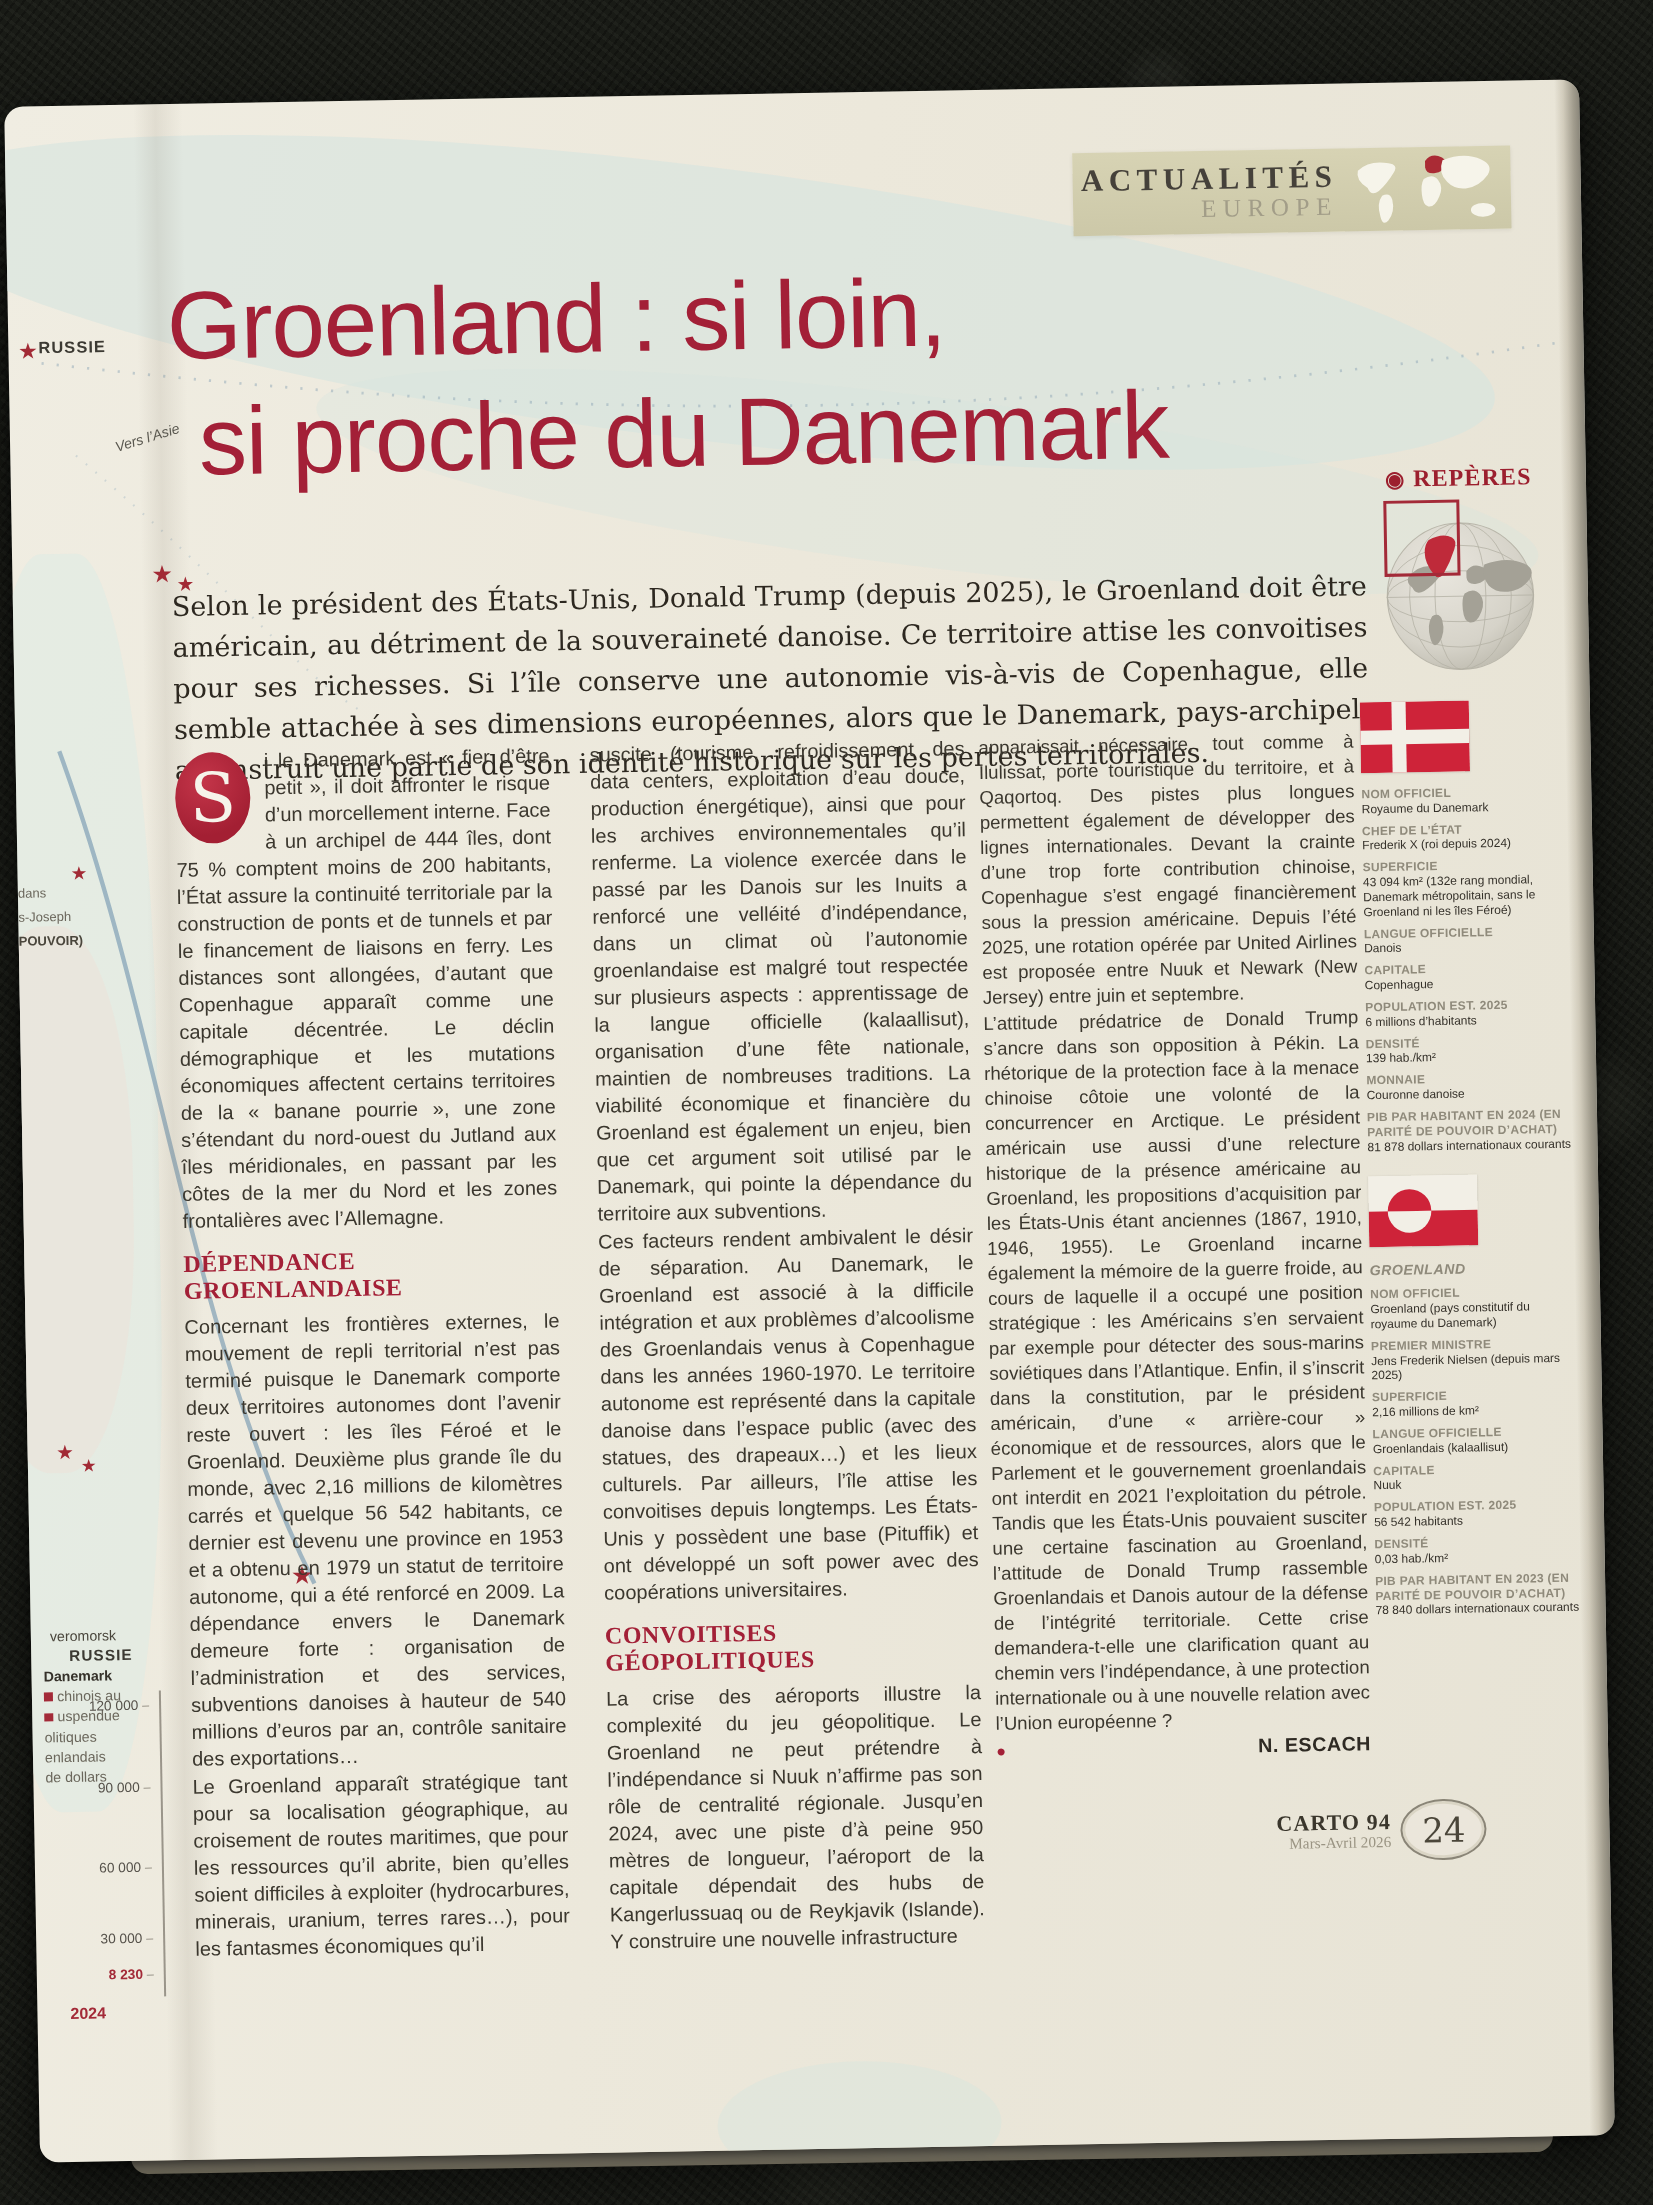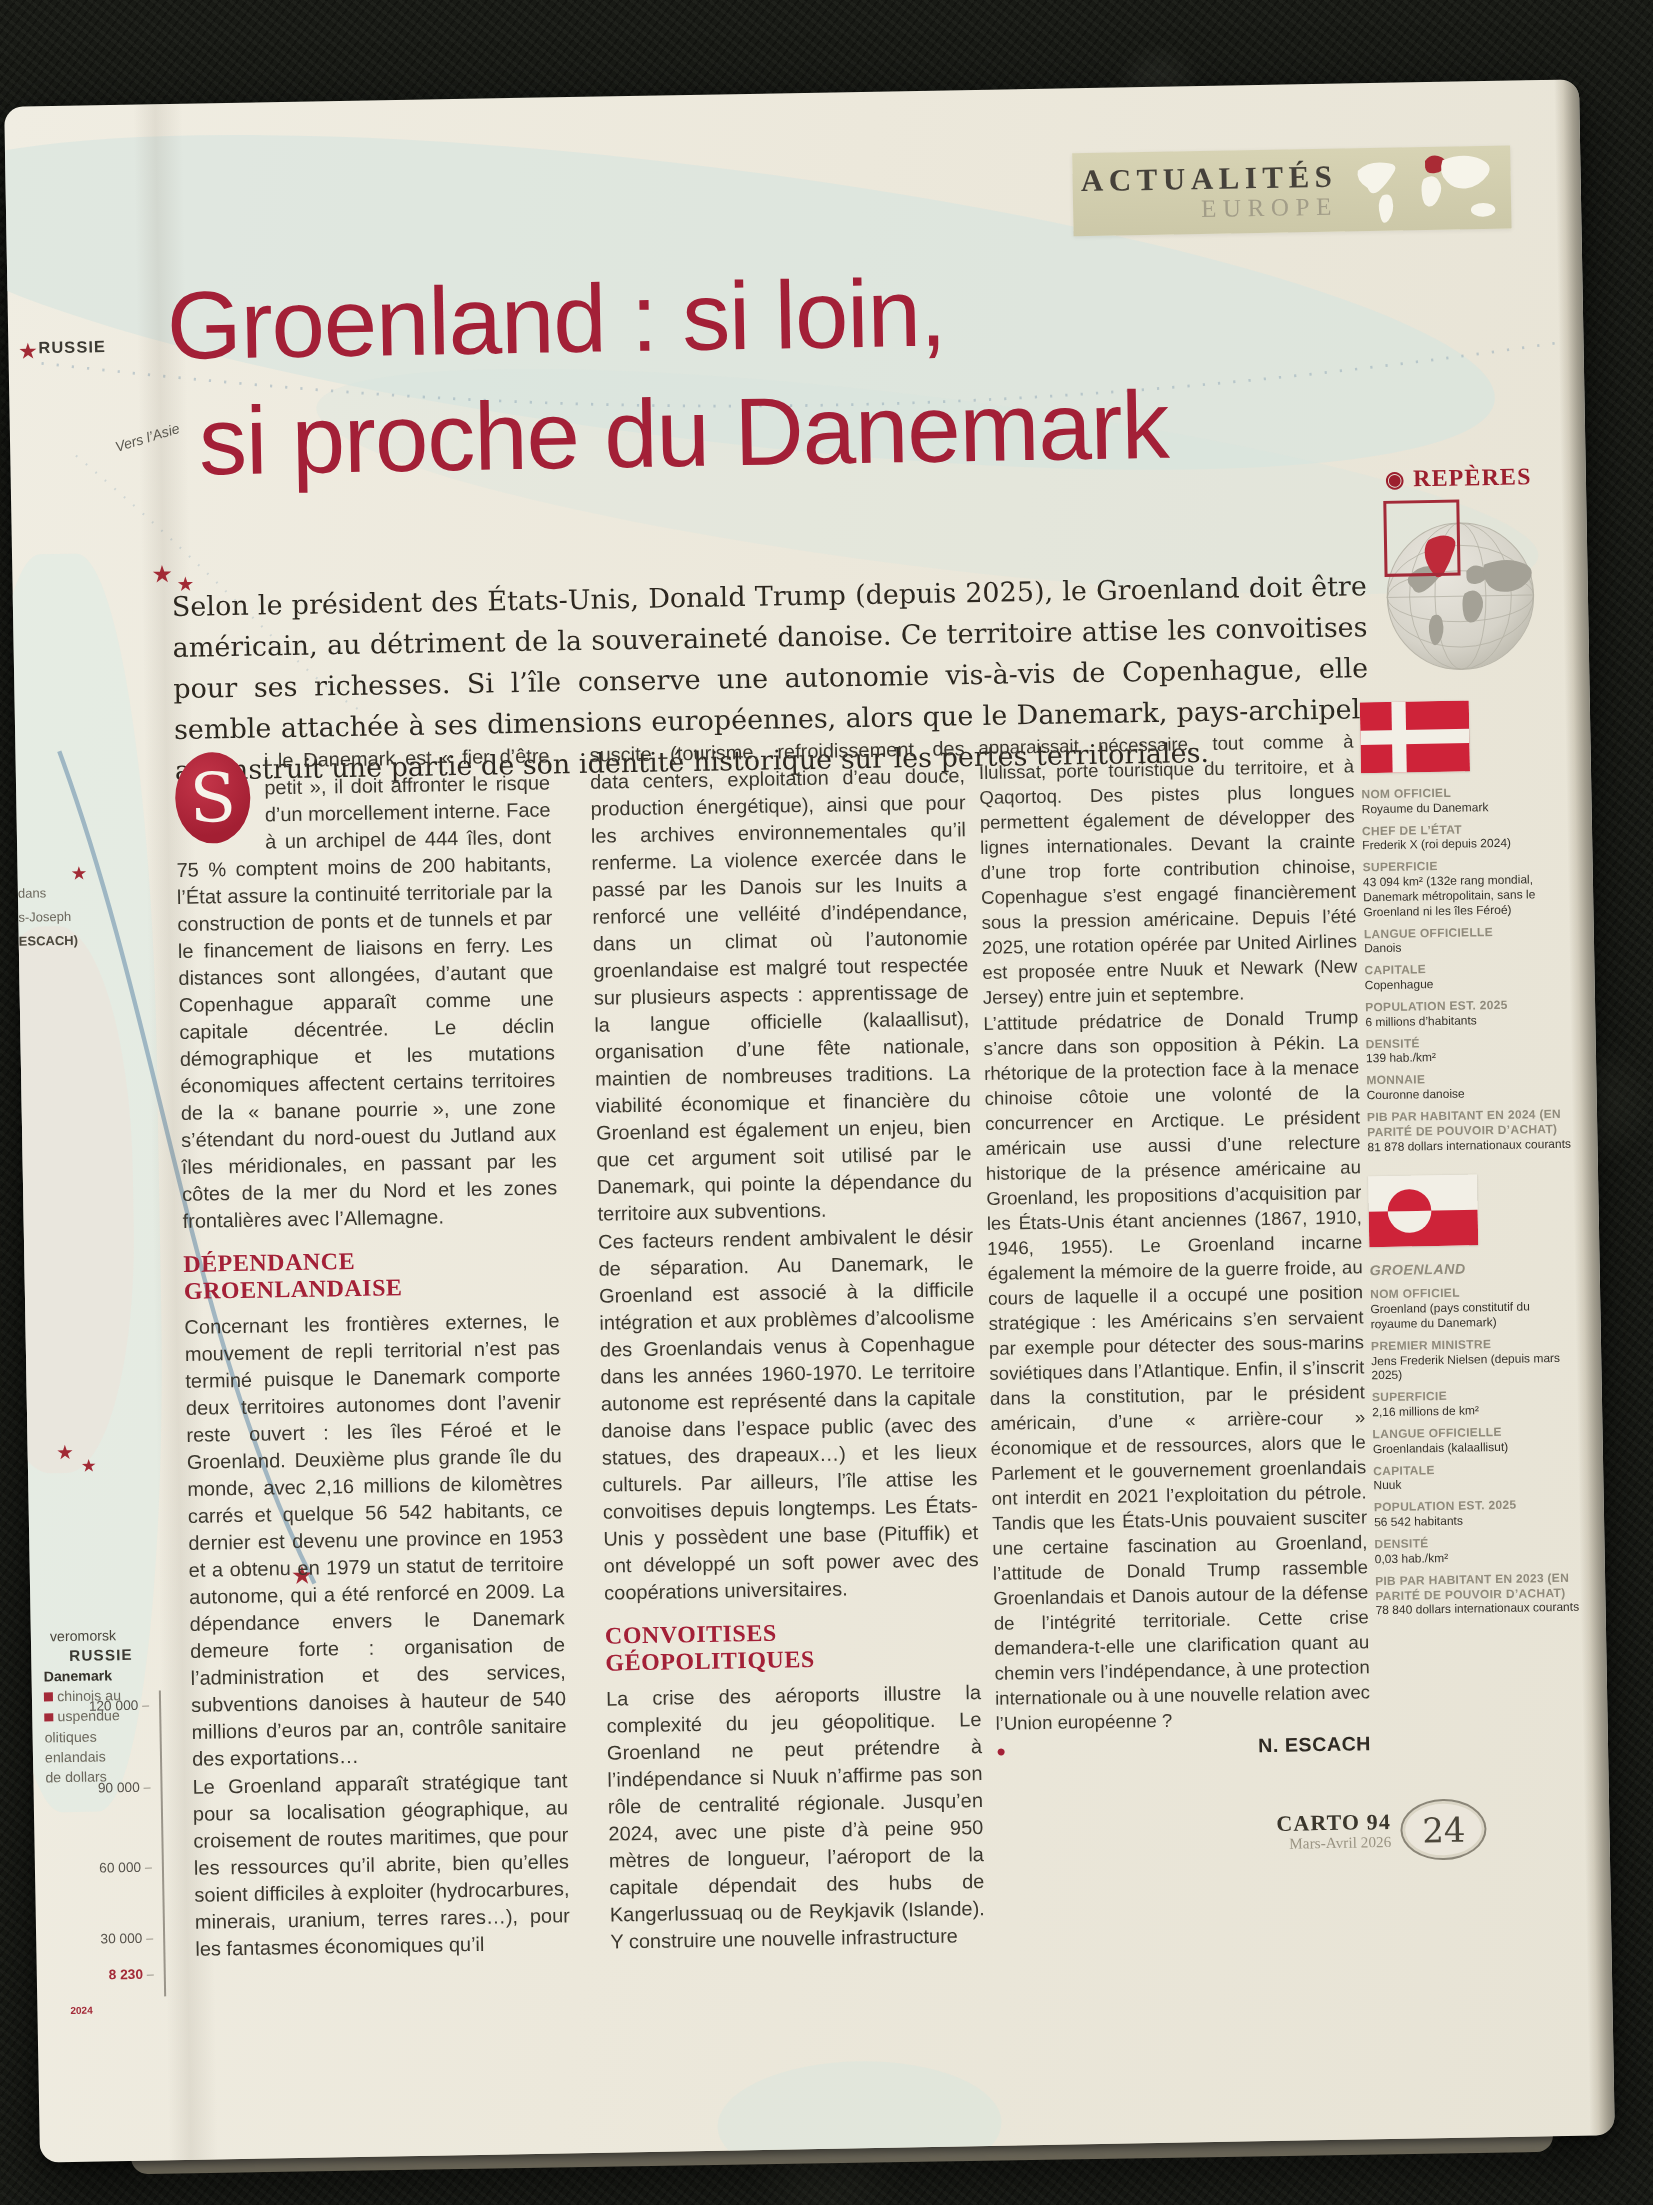--- a/index.html
+++ b/index.html
@@ -89,21 +89,21 @@
   .lab-verom{left:19px;top:1522px;font-size:14.2px;color:#4a463c;}
   .lab-russie3{left:38px;top:1541px;font-weight:700;font-size:15.3px;letter-spacing:1.1px;}
   .legend{position:absolute;left:12px;top:1563px;z-index:2;display:flex;flex-direction:column;gap:4.9px;}
   .legend .li{font-size:14.2px;color:#6b675c;line-height:15.3px;display:flex;align-items:center;gap:4.4px;}
   .legend .li:first-child{font-weight:700;color:#35312a;}
   .sw{display:inline-block;width:8.8px;height:8.8px;background:#a32a38;}
   .axis-line{position:absolute;left:127px;top:1586px;width:1.6px;height:306px;background:#9a958a;z-index:2;}
   .tick{position:absolute;z-index:2;width:109px;text-align:right;font-size:13.7px;color:#55514a;}
   .tick::after{content:"";display:inline-block;width:7.7px;height:1.6px;background:#9a958a;margin-left:3.3px;vertical-align:middle;}
   .tick.red{color:#a32a38;font-weight:700;}
-  .year{position:absolute;left:33px;top:1899px;z-index:2;font-size:10px;font-weight:700;color:#a32a38;}
+  .year{position:absolute;left:33px;top:1899px;z-index:2;font-size:16px;font-weight:700;color:#a32a38;}
 </style>
 </head>
 <body>
 
 <div class="page-under"></div>
 
 <div class="page">
 
   <div class="dec sea band1"></div>
   <div class="dec sea band2"></div>
@@ -114,21 +114,21 @@
     <path d="M 80 1180 C 260 1700 300 2250 520 2710" stroke="#6e93ad" stroke-width="8" fill="none" opacity="0.6"></path>
     <path d="M 60 470 C 760 560 1600 640 2840 480" stroke="#8fa8b8" stroke-width="5" fill="none" opacity="0.5" stroke-dasharray="4 24"></path>
     <path d="M 120 640 C 420 900 520 1050 640 1120" stroke="#9db4c0" stroke-width="4" fill="none" opacity="0.4" stroke-dasharray="3 20"></path>
   </svg>
   <div class="fold dec"></div>
 
   <span class="maplabel lab-russie">RUSSIE</span>
   <span class="maplabel lab-vers">Vers l’Asie</span>
   <span class="maplabel frag lab-hipel">dans</span>
   <span class="maplabel frag lab-joseph">s-Joseph</span>
-  <span class="maplabel lab-russie2">ESCACH)</span>
+  <span class="maplabel lab-russie2">POUVOIR)</span>
   <span class="maplabel frag lab-verom">veromorsk</span>
   <span class="maplabel lab-russie3">RUSSIE</span>
 
   <div class="legend">
     <span class="li">Danemark</span>
     <span class="li">
         <span class="sw"></span>
         <span>chinois au</span>
       </span>
     <span class="li">

